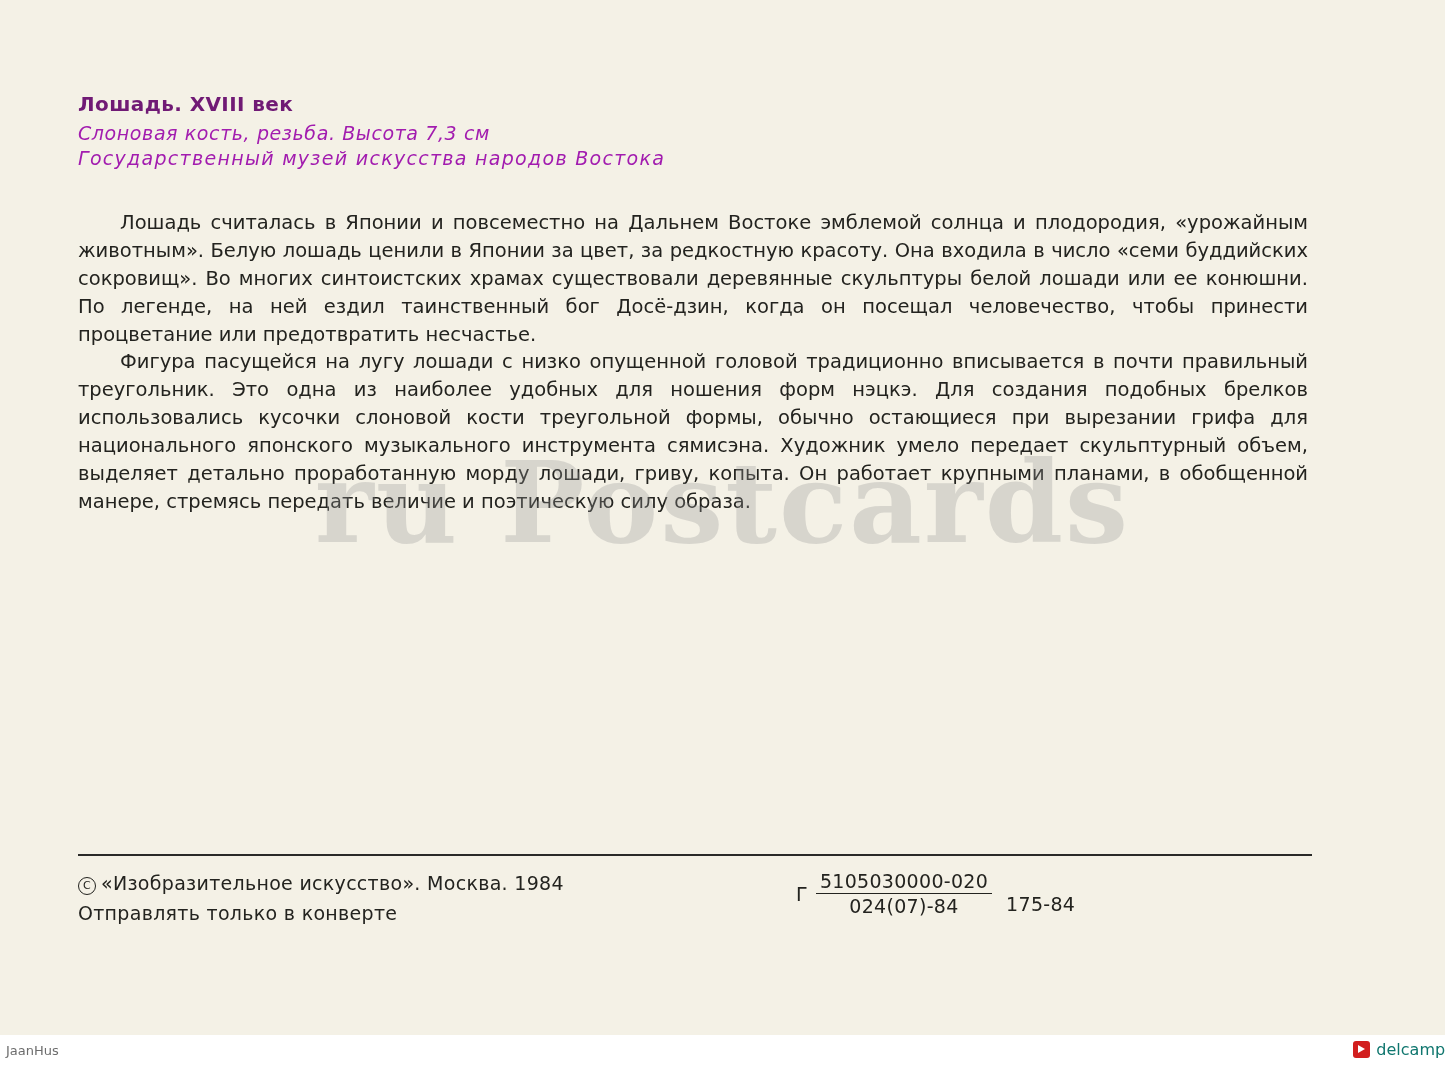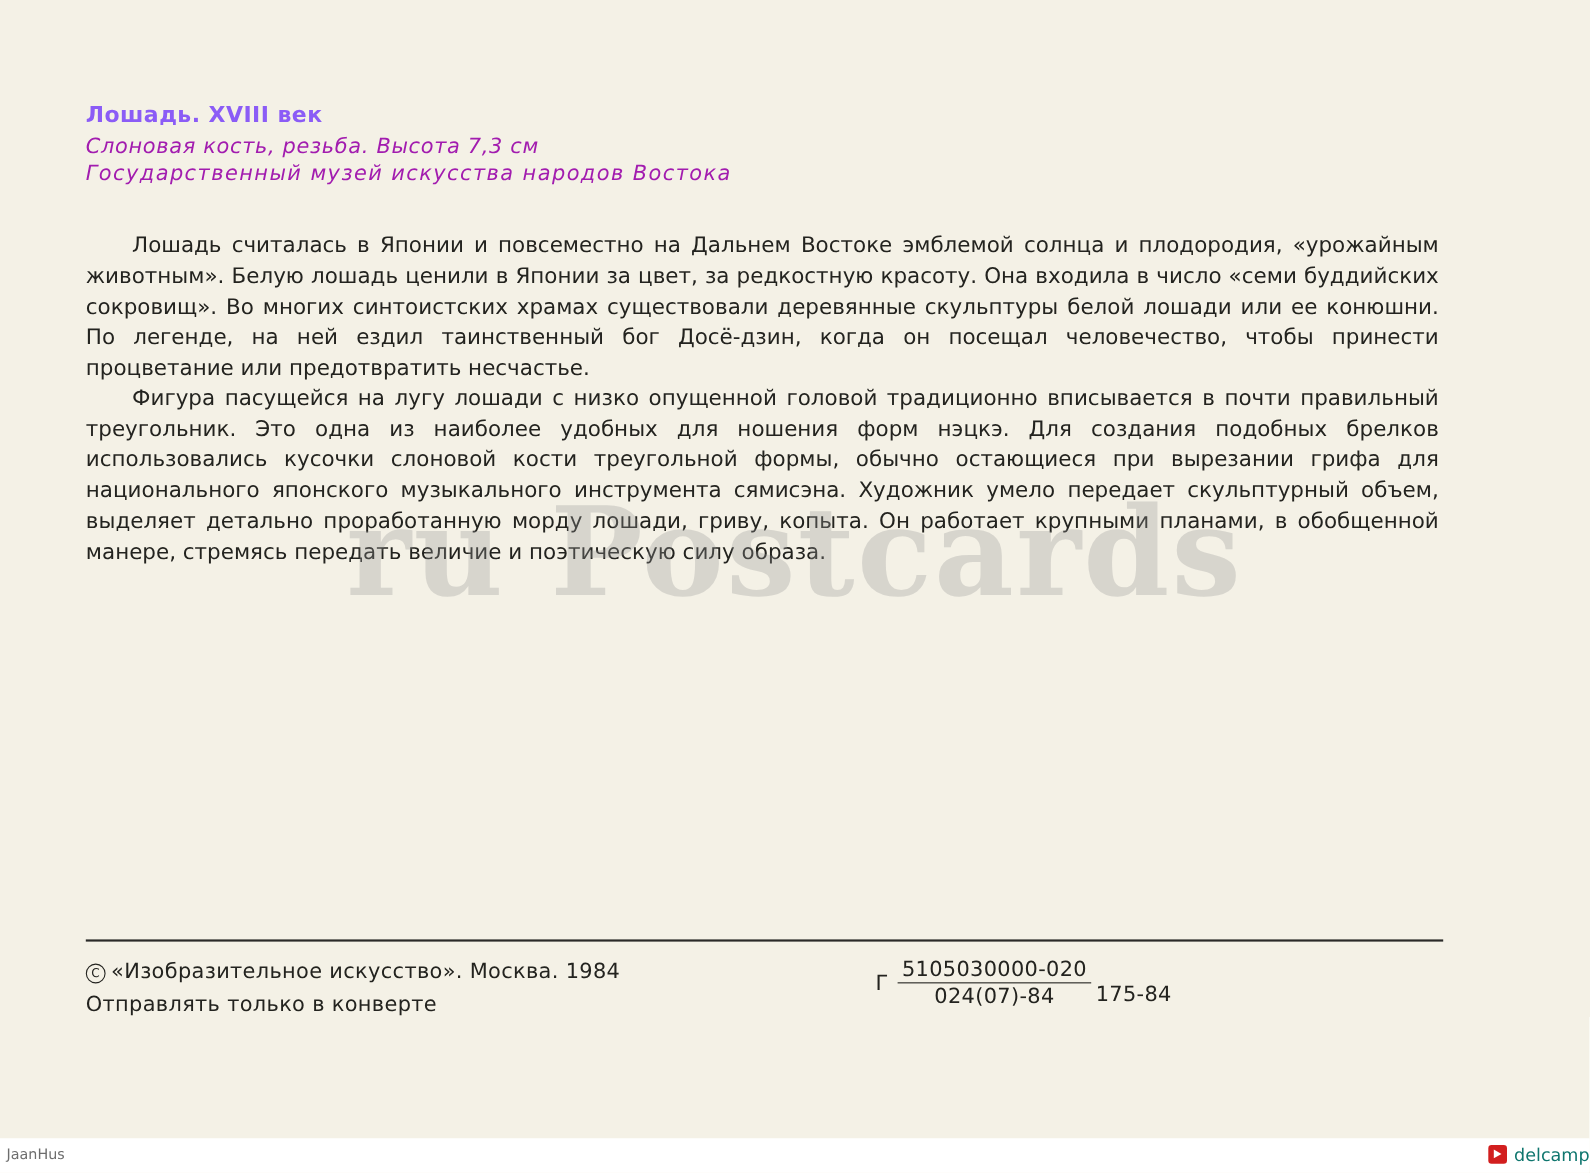--- a/index.html
+++ b/index.html
@@ -30,21 +30,21 @@
     left: 78px;
     top: 92px;
     width: 1285px;
     height: 870px;
   }
 
   
   .title {
     font-family: "DejaVu Sans", sans-serif;
     font-size: 20px;
-    color: #8b5cf6;
+    color: #701a75;
     letter-spacing: 0.4px;
     margin: 0 0 6px 0;
     white-space: nowrap;
   }
   .subtitle {
     font-family: "DejaVu Sans", sans-serif;
     font-style: italic;
     font-size: 19px;
     color: #a21caf;
     letter-spacing: 0.6px;
@@ -121,21 +121,21 @@
   .index-frac .num {
     padding: 0 4px 1px 4px;
     border-bottom: 1.6px solid #23231f;
   }
   .index-frac .den {
     padding: 1px 4px 0 4px;
   }
   .index-tail {
     align-self: flex-end;
     padding-bottom: 2px;
-    margin-left: 4px;
+    margin-left: 14px;
   }
 
   
   .watermark {
     position: absolute;
     left: 0;
     top: 437px;
     width: 1445px;
     text-align: center;
     font-family: "DejaVu Serif", serif;

